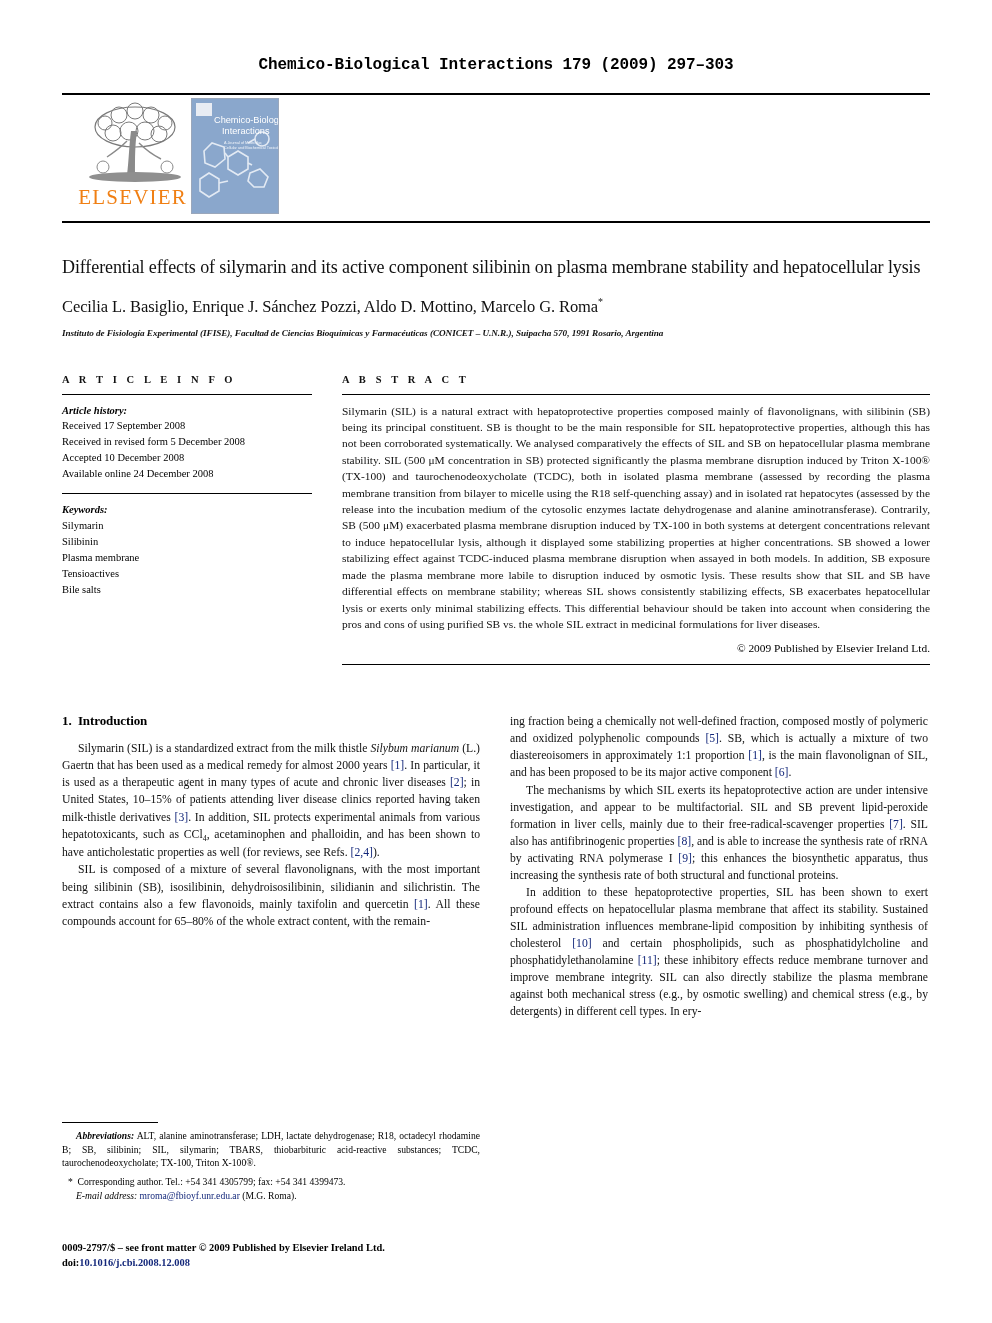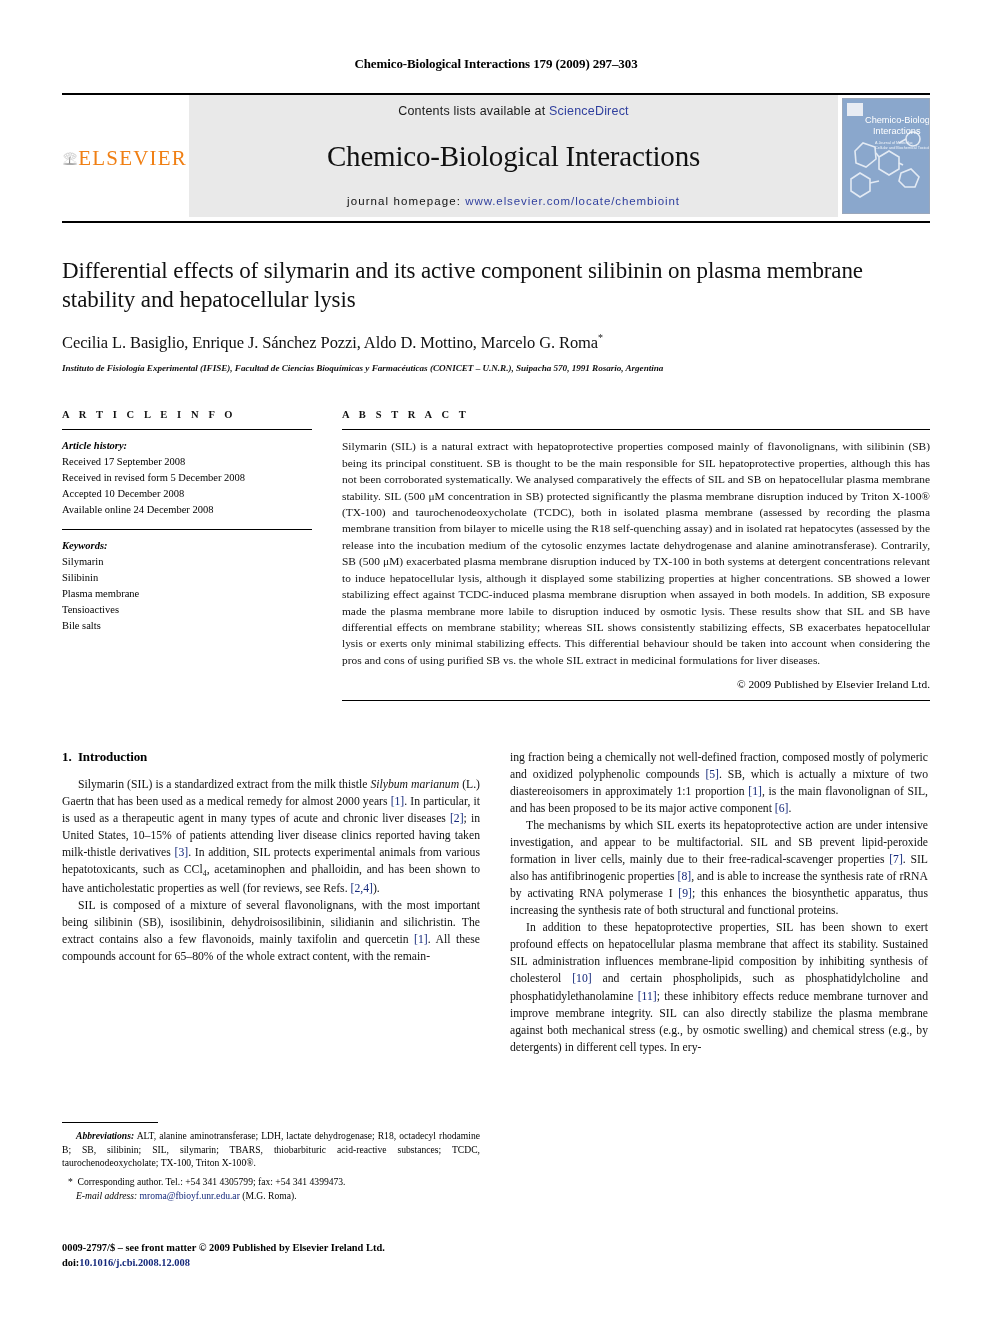--- a/index.html
+++ b/index.html
@@ -19,42 +19,43 @@
     width: 992px;
     height: 1323px;
     position: relative;
     box-sizing: border-box;
     padding: 0 62px;
   }
 
   
   .running-head {
     text-align: center;
-    font-size: 13px;
+    font-size: 16px;
     font-weight: bold;
     letter-spacing: -0.1px;
     padding-top: 56px;
     height: 16px;
+    font-family: Liberation Mono, monospace;
   }
 
   
   .masthead {
     margin-top: 21px;
     border-top: 2.5px solid #000;
     padding-top: 0;
     display: flex;
     align-items: stretch;
     height: 122px;
   }
   .elsevier-block {
     width: 125px;
     flex: 0 0 125px;
     display: flex;
-    flex-direction: row;
-    align-items: center;
+    flex-direction: column;
+    align-items: flex-end;
     justify-content: flex-start;
     padding-top: 6px;
   }
   .elsevier-tree { width: 104px; height: 88px; }
   .elsevier-word {
     font-family: "Liberation Serif", serif;
     font-size: 21px;
     letter-spacing: 1.2px;
     color: #F07F13;
     line-height: 1;
@@ -110,21 +111,21 @@
     border-top: 2.5px solid #000;
     margin-top: 4px;
     height: 0;
   }
 
   
   .title-area { margin-top: 33px; }
   h1.article-title {
     font-family: "Liberation Serif", serif;
     font-weight: normal;
-    font-size: 23px;
+    font-size: 18px;
     line-height: 1.28;
     margin: 0;
     letter-spacing: -0.1px;
     color: #111;
   }
   .authors {
     font-size: 16.5px;
     margin-top: 17px;
     color: #111;
     letter-spacing: -0.1px;
@@ -278,25 +279,20 @@
           <path d="M44 40 C38 46, 30 52, 24 56" stroke="#8a8a8a" stroke-width="1.4" fill="none"></path>
           <path d="M56 42 C62 48, 70 54, 78 58" stroke="#8a8a8a" stroke-width="1.4" fill="none"></path>
           <ellipse cx="52" cy="76" rx="46" ry="5" fill="#8f8f8f"></ellipse>
           <circle cx="20" cy="66" r="6" fill="none" stroke="#8a8a8a" stroke-width="1"></circle>
           <circle cx="84" cy="66" r="6" fill="none" stroke="#8a8a8a" stroke-width="1"></circle>
         </g>
       </svg>
       <div class="elsevier-word">ELSEVIER</div>
     </div>
 
-    <div class="banner">
-      <div class="contents-line"><span>Contents lists available at </span><span class="sd">ScienceDirect</span></div>
-      <div class="journal-title">Chemico-Biological Interactions</div>
-      <div class="homepage-line"><span>journal homepage:</span> <span class="url">www.elsevier.com/locate/chembioint</span></div>
-    </div>
 
     <div class="cover-block">
       <div class="cover-img">
         <svg width="86" height="114" viewBox="0 0 86 114">
           <rect x="0" y="0" width="86" height="114" fill="#8aa7cc"></rect>
           <g stroke="#e8eef6" stroke-width="1.6" fill="none" opacity="0.95">
             <polygon points="12,52 20,44 32,48 33,60 23,68 13,64"></polygon>
             <polygon points="36,58 46,52 56,58 56,70 46,76 36,70"></polygon>
             <polygon points="58,74 68,70 76,78 72,88 62,88 56,82"></polygon>
             <polygon points="8,80 17,74 27,80 27,92 17,98 8,92"></polygon>

